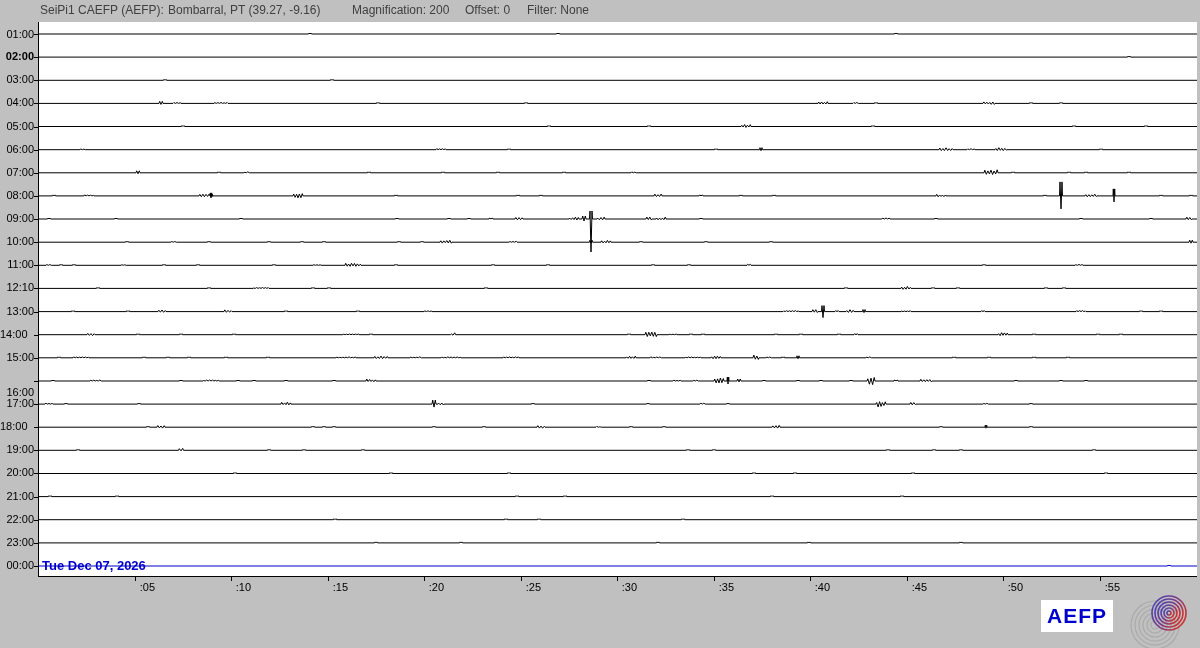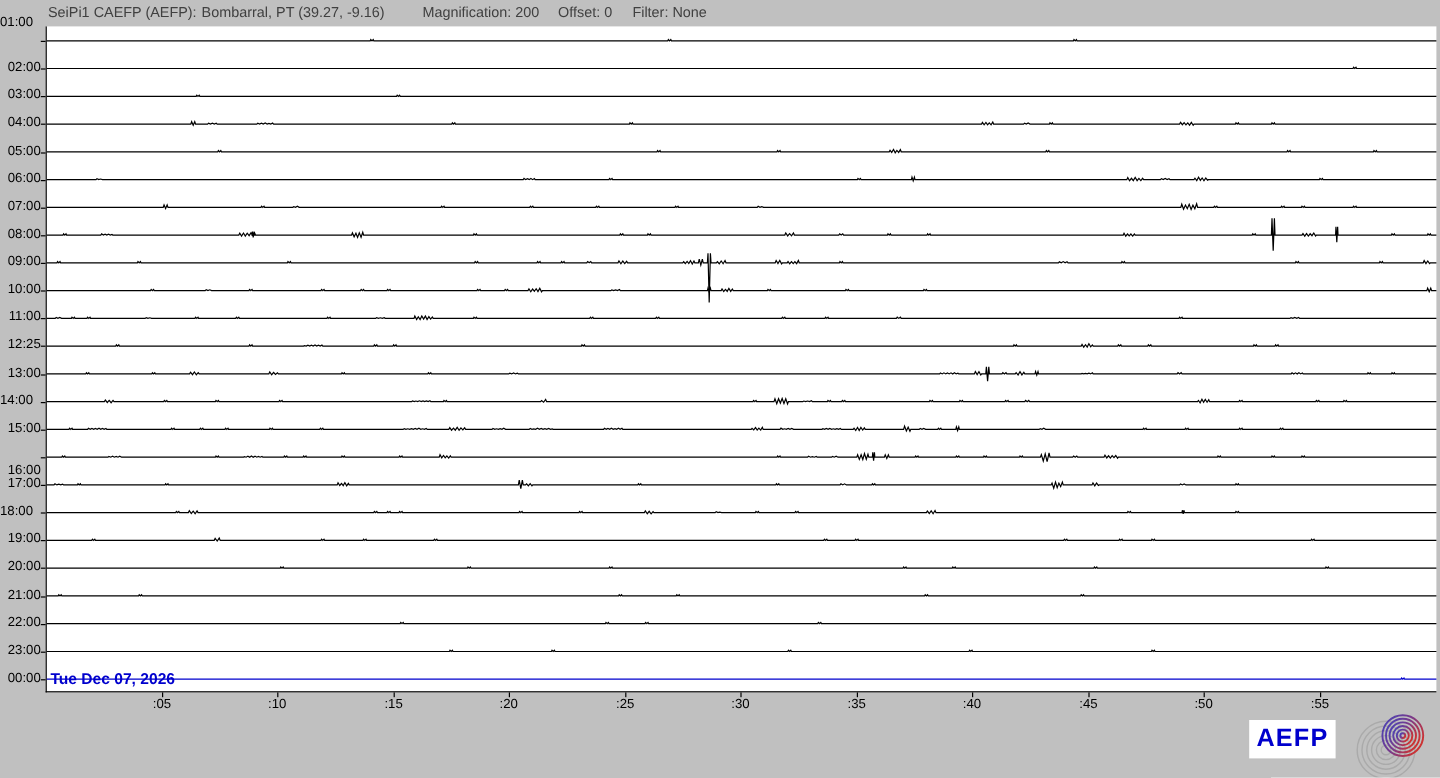--- a/index.html
+++ b/index.html
@@ -5,21 +5,21 @@
   html,body{margin:0;padding:0;}
   body{width:1200px;height:648px;background:#c0c0c0;position:relative;overflow:hidden;
        font-family:"Liberation Sans","DejaVu Sans",sans-serif;-webkit-font-smoothing:none;}
   .hdr{position:absolute;top:3px;font-size:12px;color:#404040;white-space:pre;}
   #plot{position:absolute;left:38px;top:22px;width:1158px;height:554px;background:#fff;
         border-left:1px solid #000;border-bottom:1px solid #000;box-sizing:content-box;}
   #trace-svg{position:absolute;left:0;top:0;overflow:visible;}
   .rowlab{position:absolute;right:1166px;width:60px;text-align:right;font-size:11px;color:#000;}
   .rowtick{position:absolute;left:34px;width:4px;height:1px;background:#000;}
   .xtick{position:absolute;top:577px;width:1px;height:4px;background:#000;}
-  .xlab{position:absolute;top:581px;width:40px;margin-left:-20px;text-align:center;font-size:11px;color:#000;}
+  .xlab{position:absolute;top:581px;width:40px;margin-left:-20px;text-align:right;font-size:11px;color:#000;}
   #date-label{position:absolute;left:42px;top:558px;font-size:13px;font-weight:bold;color:#0000cd;white-space:pre;}
   #aefp-box{position:absolute;left:1041px;top:600px;width:72px;height:32px;background:#fff;
             display:flex;align-items:center;justify-content:center;}
   #aefp-box span{font-size:21px;font-weight:bold;color:#0000cd;letter-spacing:1px;}
   #seal{position:absolute;left:1128px;top:594px;}
 </style>
 </head>
 <body style="background: rgb(192, 192, 192);">
 
 <span class="hdr" style="left:40px">SeiPi1 CAEFP (AEFP):</span>
@@ -51,43 +51,43 @@
       <path d="M0 428.3 L37.5 428.3 L38.0 427.3 L39.0 428.3 L40.0 427.3 L40.5 428.3 L139.5 428.3 L140.3 426.7 L142.0 428.9 L143.7 426.4 L144.5 428.3 L228.5 428.3 L229.0 427.3 L230.0 428.3 L231.0 427.3 L231.5 428.3 L263.5 428.3 L264.0 427.3 L265.0 428.3 L266.0 427.3 L266.5 428.3 L322.5 428.3 L323.0 427.3 L324.0 428.3 L325.0 427.3 L325.5 428.3 L647.5 428.3 L648.0 427.3 L649.0 428.3 L650.0 427.3 L650.5 428.3 L673.5 428.3 L674.0 427.3 L675.0 428.3 L676.0 427.3 L676.5 428.3 L847.5 428.3 L848.0 427.3 L849.0 428.3 L850.0 427.3 L850.5 428.3 L893.5 428.3 L894.0 427.3 L895.0 428.3 L896.0 427.3 L896.5 428.3 L920.5 428.3 L921.0 427.3 L922.0 428.3 L923.0 427.3 L923.5 428.3 L1053.5 428.3 L1054.0 427.3 L1055.0 428.3 L1056.0 427.3 L1056.5 428.3 L1158 428.3" fill="none" stroke="#000000" stroke-width="1"></path>
       <path d="M0 451.5 L194.5 451.5 L195.0 450.5 L196.0 451.5 L197.0 450.5 L197.5 451.5 L350.5 451.5 L351.0 450.5 L352.0 451.5 L353.0 450.5 L353.5 451.5 L468.5 451.5 L469.0 450.5 L470.0 451.5 L471.0 450.5 L471.5 451.5 L713.5 451.5 L714.0 450.5 L715.0 451.5 L716.0 450.5 L716.5 451.5 L754.5 451.5 L755.0 450.5 L756.0 451.5 L757.0 450.5 L757.5 451.5 L872.5 451.5 L873.0 450.5 L874.0 451.5 L875.0 450.5 L875.5 451.5 L1065.5 451.5 L1066.0 450.5 L1067.0 451.5 L1068.0 450.5 L1068.5 451.5 L1158 451.5" fill="none" stroke="#000000" stroke-width="1"></path>
       <path d="M0 474.6 L9.5 474.6 L10.0 473.6 L11.0 474.6 L12.0 473.6 L12.5 474.6 L76.5 474.6 L77.0 473.6 L78.0 474.6 L79.0 473.6 L79.5 474.6 L476.5 474.6 L477.0 473.6 L478.0 474.6 L479.0 473.6 L479.5 474.6 L524.5 474.6 L525.0 473.6 L526.0 474.6 L527.0 473.6 L527.5 474.6 L731.5 474.6 L732.0 473.6 L733.0 474.6 L734.0 473.6 L734.5 474.6 L861.5 474.6 L862.0 473.6 L863.0 474.6 L864.0 473.6 L864.5 474.6 L1158 474.6" fill="none" stroke="#000000" stroke-width="1"></path>
       <path d="M0 497.7 L294.5 497.7 L295.0 496.7 L296.0 497.7 L297.0 496.7 L297.5 497.7 L465.5 497.7 L466.0 496.7 L467.0 497.7 L468.0 496.7 L468.5 497.7 L498.5 497.7 L499.0 496.7 L500.0 497.7 L501.0 496.7 L501.5 497.7 L642.5 497.7 L643.0 496.7 L644.0 497.7 L645.0 496.7 L645.5 497.7 L1158 497.7" fill="none" stroke="#000000" stroke-width="1"></path>
       <path d="M0 520.9 L335.5 520.9 L336.0 519.9 L337.0 520.9 L338.0 519.9 L338.5 520.9 L420.5 520.9 L421.0 519.9 L422.0 520.9 L423.0 519.9 L423.5 520.9 L617.5 520.9 L618.0 519.9 L619.0 520.9 L620.0 519.9 L620.5 520.9 L768.5 520.9 L769.0 519.9 L770.0 520.9 L771.0 519.9 L771.5 520.9 L920.5 520.9 L921.0 519.9 L922.0 520.9 L923.0 519.9 L923.5 520.9 L1158 520.9" fill="none" stroke="#000000" stroke-width="1"></path>
       <path d="M0 544.0 L1128.5 544.0 L1129.0 543.0 L1130.0 544.0 L1131.0 543.0 L1131.5 544.0 L1158 544.0" fill="none" stroke="#0000cd" stroke-width="1"></path>
     </svg>
 </div>
 
 <div id="yaxis">
-    <div class="rowlab" style="position: absolute; left: 0px; width: 34px; top: 13px; text-align: left;">01:00</div>
+    <div class="rowlab" style="position: absolute; left: 0px; width: 34px; top: 28px; text-align: right;">01:00</div>
     <div class="rowtick" style="top: 34px;"></div>
-    <div class="rowlab" style="position: absolute; left: 0px; width: 34px; top: 50px; text-align: right;">02:00</div>
+    <div class="rowlab" style="position: absolute; left: 0px; width: 34px; top: 50px; text-align: right; font-weight: bold;">02:00</div>
     <div class="rowtick" style="top: 57px;"></div>
     <div class="rowlab" style="position: absolute; left: 0px; width: 34px; top: 73px; text-align: right;">03:00</div>
     <div class="rowtick" style="top: 80px;"></div>
     <div class="rowlab" style="position: absolute; left: 0px; width: 34px; top: 96px; text-align: right;">04:00</div>
     <div class="rowtick" style="top: 103px;"></div>
     <div class="rowlab" style="position: absolute; left: 0px; width: 34px; top: 120px; text-align: right;">05:00</div>
     <div class="rowtick" style="top: 127px;"></div>
     <div class="rowlab" style="position: absolute; left: 0px; width: 34px; top: 143px; text-align: right;">06:00</div>
     <div class="rowtick" style="top: 150px;"></div>
     <div class="rowlab" style="position: absolute; left: 0px; width: 34px; top: 166px; text-align: right;">07:00</div>
     <div class="rowtick" style="top: 173px;"></div>
     <div class="rowlab" style="position: absolute; left: 0px; width: 34px; top: 189px; text-align: right;">08:00</div>
     <div class="rowtick" style="top: 196px;"></div>
     <div class="rowlab" style="position: absolute; left: 0px; width: 34px; top: 212px; text-align: right;">09:00</div>
     <div class="rowtick" style="top: 219px;"></div>
     <div class="rowlab" style="position: absolute; left: 0px; width: 34px; top: 235px; text-align: right;">10:00</div>
     <div class="rowtick" style="top: 242px;"></div>
     <div class="rowlab" style="position: absolute; left: 0px; width: 34px; top: 258px; text-align: right;">11:00</div>
     <div class="rowtick" style="top: 265px;"></div>
-    <div class="rowlab" style="position: absolute; left: 0px; width: 34px; top: 281px; text-align: right;">12:25</div>
+    <div class="rowlab" style="position: absolute; left: 0px; width: 34px; top: 281px; text-align: right;">12:10</div>
     <div class="rowtick" style="top: 288px;"></div>
     <div class="rowlab" style="position: absolute; left: 0px; width: 34px; top: 305px; text-align: right;">13:00</div>
     <div class="rowtick" style="top: 312px;"></div>
     <div class="rowlab" style="position: absolute; left: 0px; width: 24px; top: 328px; text-align: right;">14:00</div>
     <div class="rowtick" style="top: 335px;"></div>
     <div class="rowlab" style="position: absolute; left: 0px; width: 34px; top: 351px; text-align: right;">15:00</div>
     <div class="rowtick" style="top: 358px;"></div>
     <div class="rowlab" style="position: absolute; left: 0px; width: 34px; top: 374px; text-align: right; margin-top: 12px;">16:00</div>
     <div class="rowtick" style="top: 381px;"></div>
     <div class="rowlab" style="position: absolute; left: 0px; width: 34px; top: 397px; text-align: right;">17:00</div>

